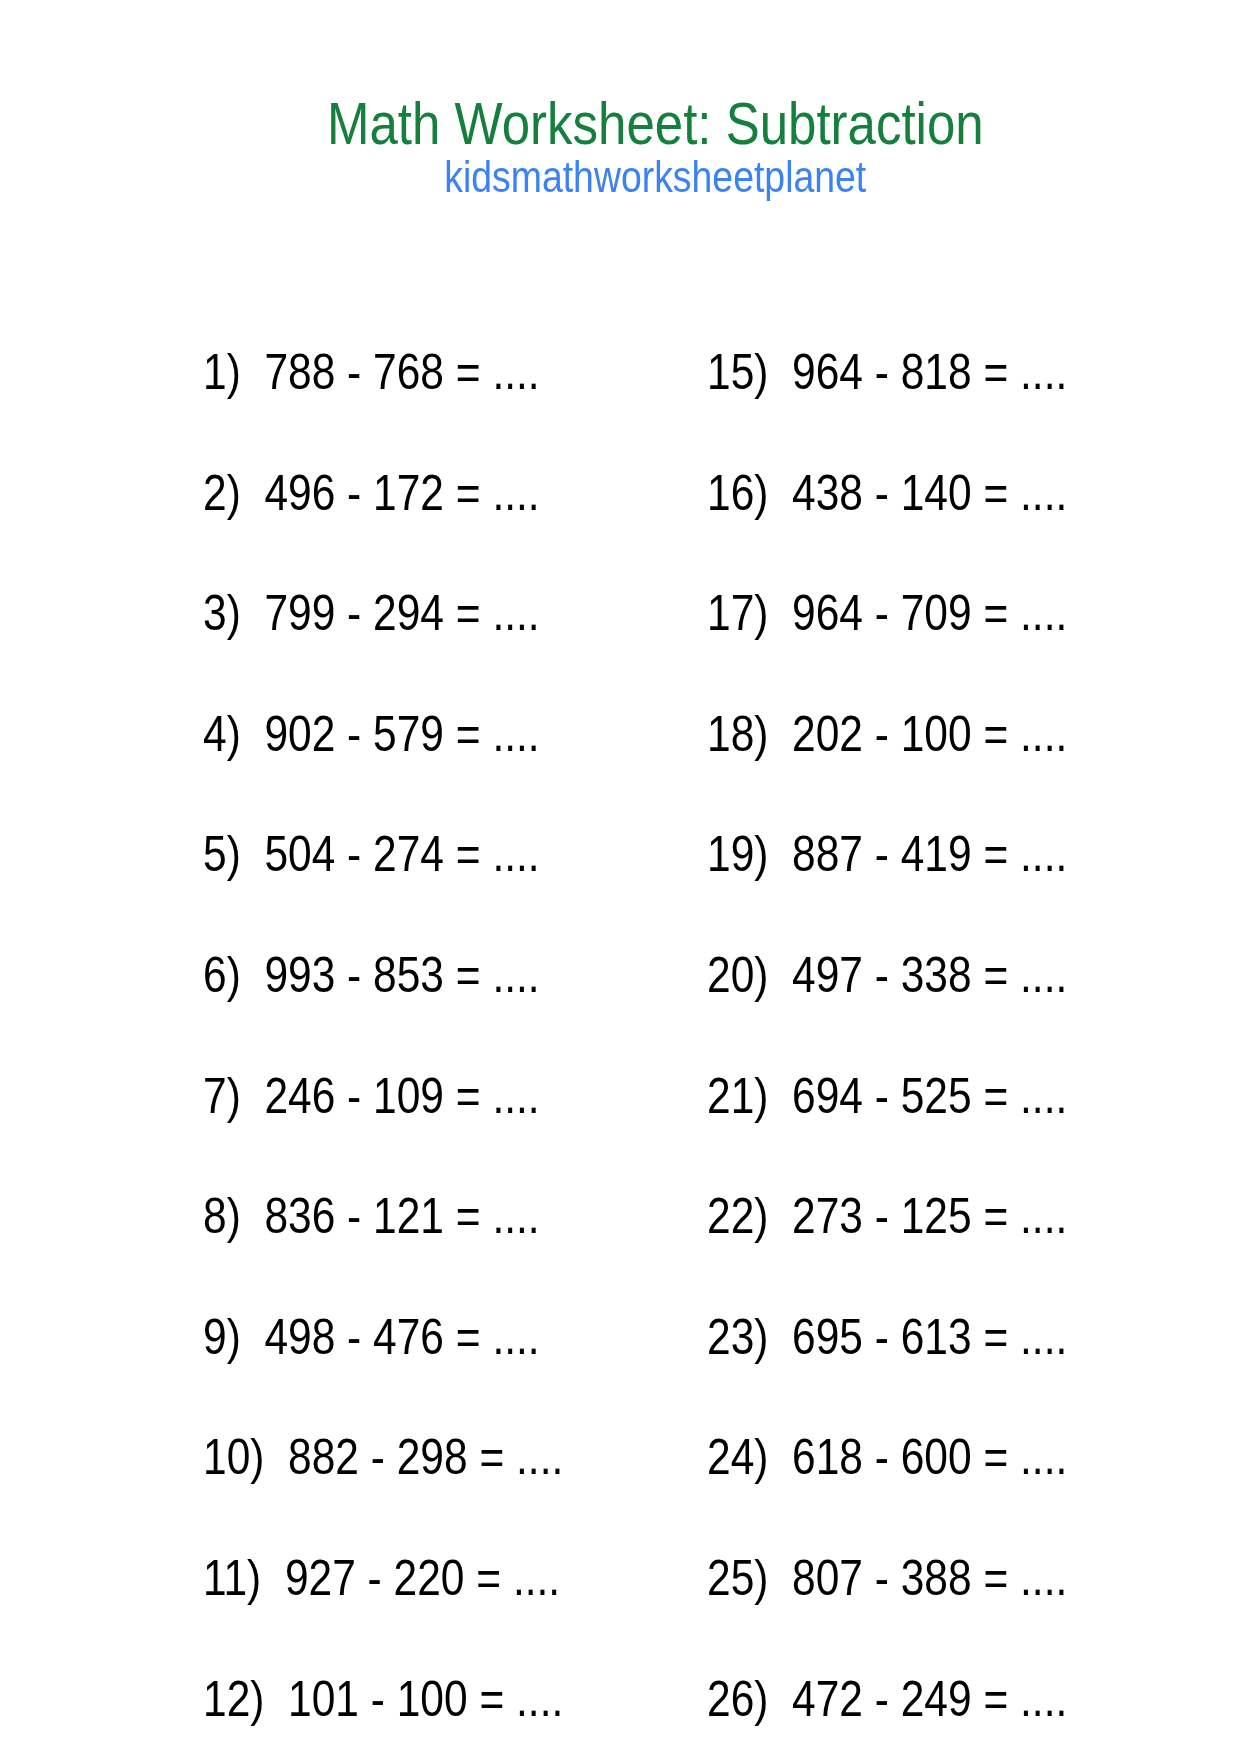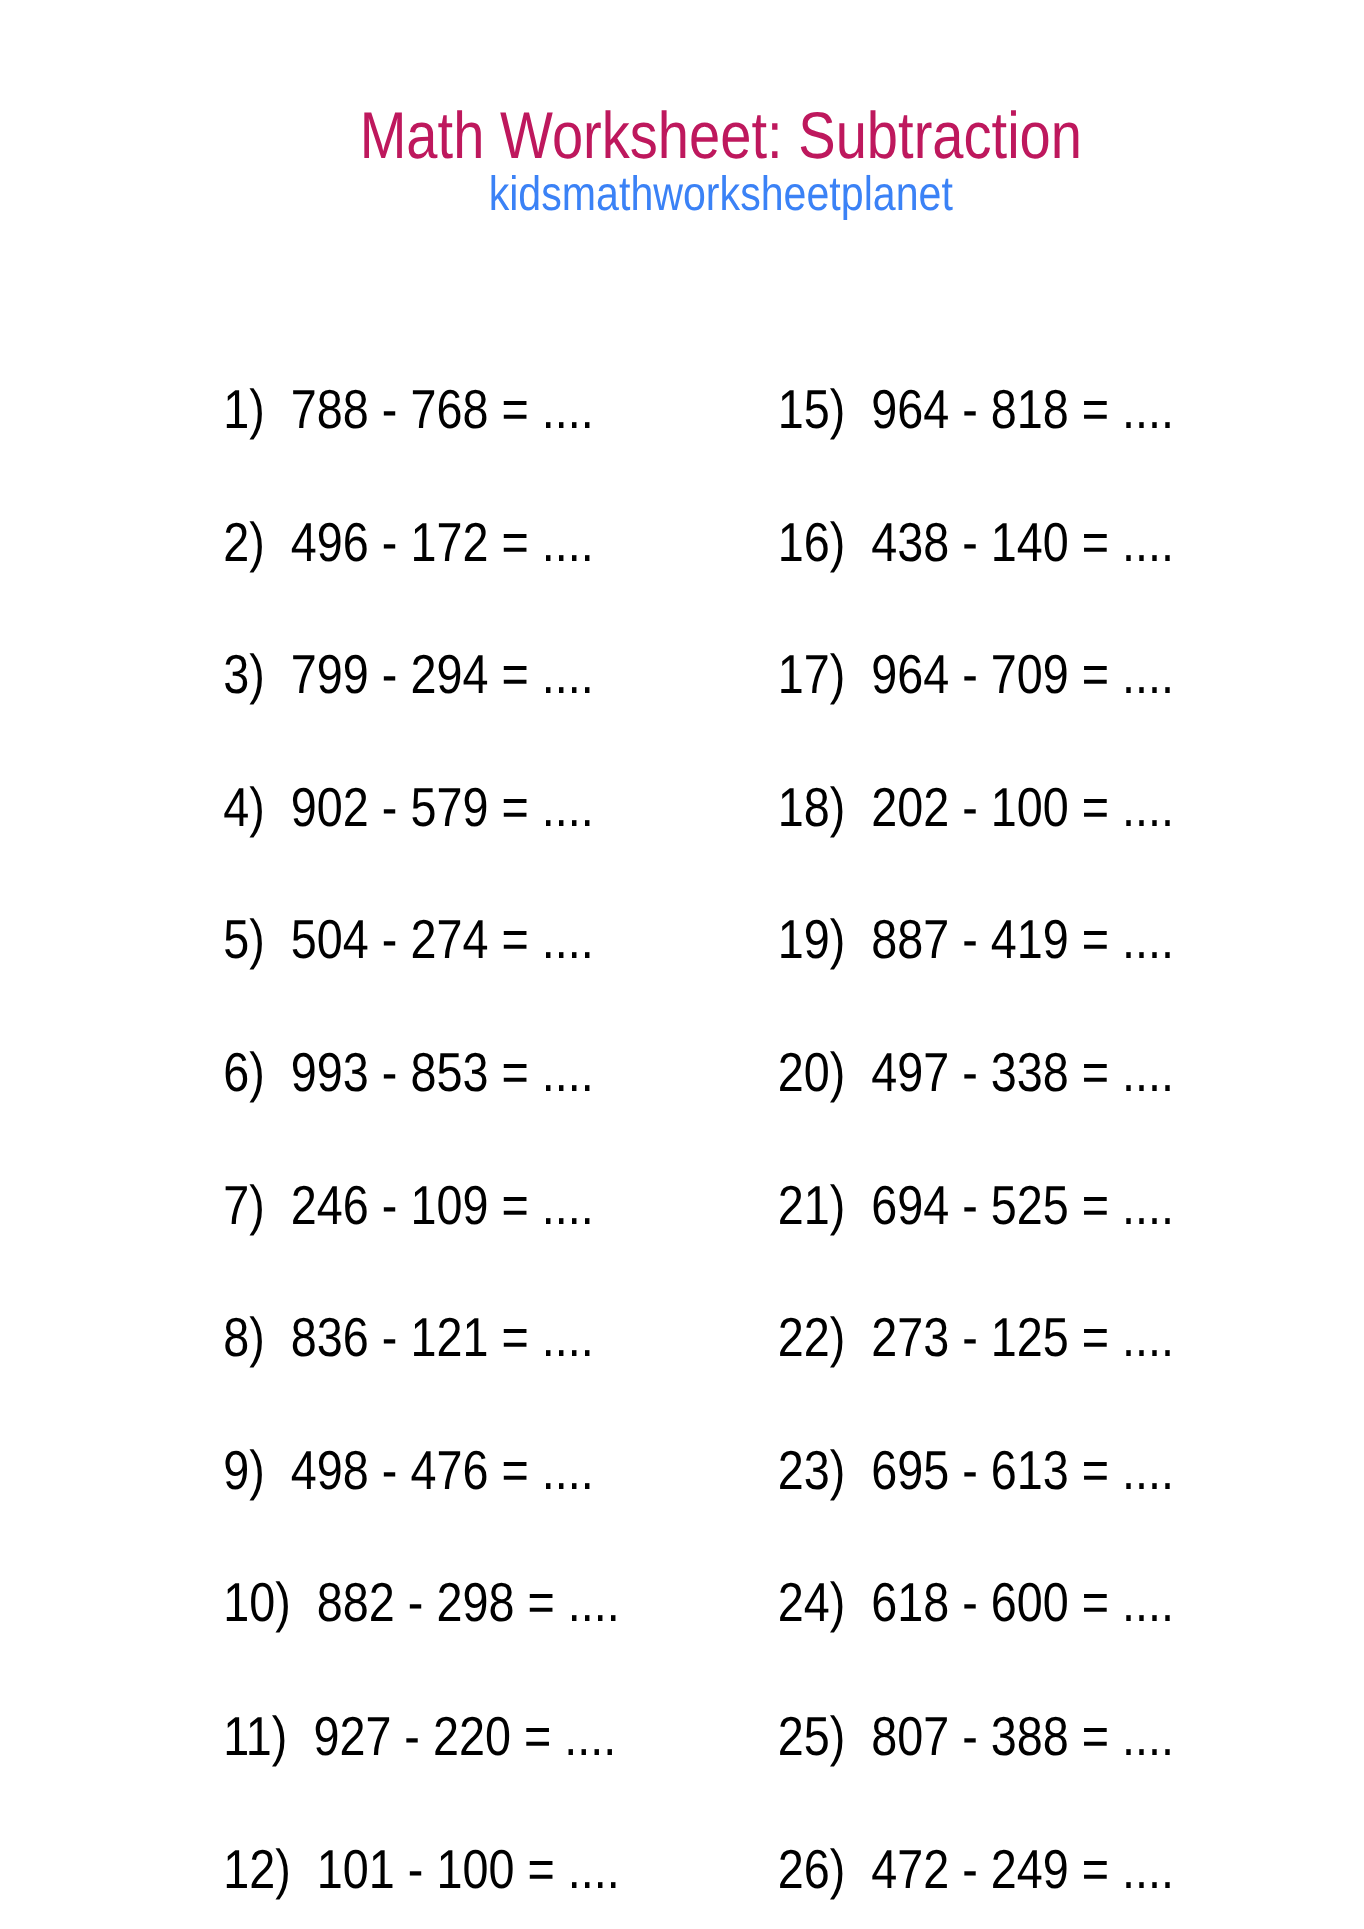--- a/index.html
+++ b/index.html
@@ -24,21 +24,21 @@
     text-align: center;
   }
   .title {
     position: absolute;
     left: 0;
     top: 94px;
     width: 100%;
     font-size: 60px;
     line-height: 1;
     font-weight: 400;
-    color: #be185d;
+    color: #15803d;
     white-space: nowrap;
   }
   .title > span, .subtitle > span {
     display: inline-block;
     transform: scaleX(0.85);
     transform-origin: 50% 0;
   }
   .subtitle {
     position: absolute;
     left: 0;

